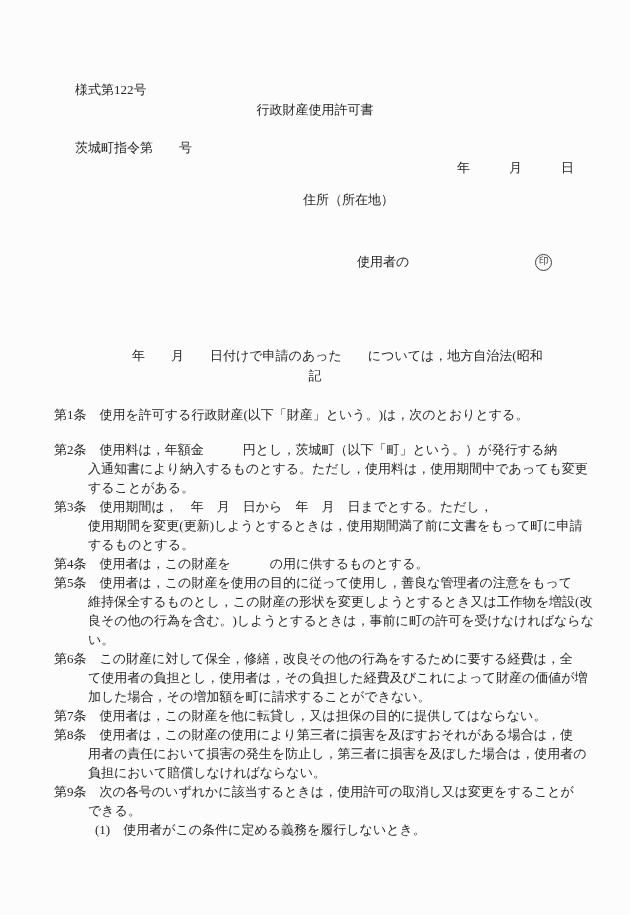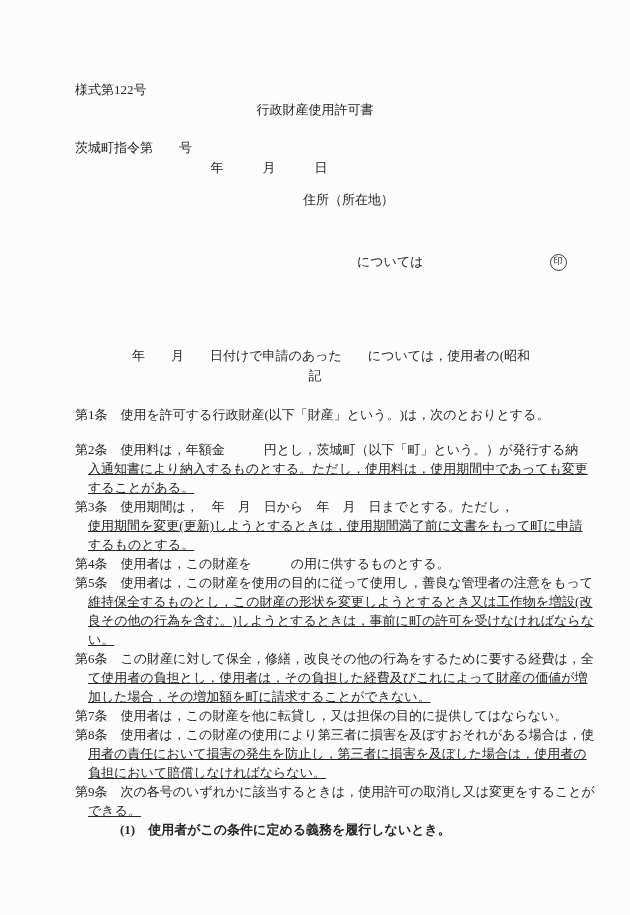--- a/index.html
+++ b/index.html
@@ -10,64 +10,64 @@
     background:#fcfcfc;
     color:#262626;
     font-family:"Liberation Serif","DejaVu Serif",serif;
     font-size:13px;
     overflow:hidden;
   }
   .abs { position:absolute; line-height:20px; white-space:pre; }
   .form-number   { left:75px;  top:80px; }
   .doc-title     { left:0; right:0; top:100px; text-align:center; }
   .directive     { left:75px;  top:138px; }
-  .date-line     { left:0; right:0; top:158px; text-align:center; padding-right:92px; }
+  .date-line     { left:0; right:0; top:158px; text-align:right; padding-right:56px; }
   .address-line  { left:303px; top:190px; }
   .name-line     { left:313px; top:212px; }
   .honorific     { margin-left:87px; }
   .issuer-line   { left:357px; top:252px; display:flex; align-items:center; }
   .seal {
     margin-left:126px;
     width:17px; height:17px;
     border:1px solid #3d3d3d; border-radius:50%;
     display:inline-flex; align-items:center; justify-content:center;
     font-size:9.5px; line-height:1; color:#333;
     box-sizing:border-box;
   }
   .preamble      { left:80px; top:306px; }
   .preamble .pre-line { height:19.5px; line-height:19.5px; white-space:pre; }
   .record-marker { left:0; right:0; top:366px; text-align:center; }
   .articles      { left:0; right:0; top:405px; }
-  .articles .line { height:19px; line-height:19px; white-space:pre; padding-left:75px; }
-  .articles .line.cont { padding-left:88px;text-decoration:underline; }
-  .articles .line.item { padding-left:120px;font-weight:bold; }
+  .articles .line { height:19px; line-height:19px; white-space:pre; padding-left:54px; }
+  .articles .line.cont { padding-left:88px; }
+  .articles .line.item { padding-left:95px; }
   .articles .gap { height:16px; }
 </style>
 </head>
 <body>
 
 <div class="page">
 
   <div class="abs form-number">様式第122号</div>
 
   <div class="abs directive">茨城町指令第　　号</div>
 
   <div class="abs doc-title">行政財産使用許可書</div>
 
   <div class="abs date-line">年　　　月　　　日</div>
 
   <div class="abs address-line">住所（所在地）</div>
 
 
   <div class="abs issuer-line">
-    <span>については</span>
+    <span>使用者の</span>
     <span class="seal"><span>印</span></span>
   </div>
 
   <div class="abs preamble">
-    <div class="pre-line">　　　　年　　月　　日付けで申請のあった　　については，使用者の(昭和</div>
+    <div class="pre-line">　　　　年　　月　　日付けで申請のあった　　については，地方自治法(昭和</div>
   </div>
 
   <div class="abs record-marker">記</div>
 
   <div class="abs articles" id="articles"><div class="line first">第1条　使用を許可する行政財産(以下「財産」という。)は，次のとおりとする。</div><div class="gap"></div><div class="line first">第2条　使用料は，年額金　　　円とし，茨城町（以下「町」という。）が発行する納</div><div class="line cont">入通知書により納入するものとする。ただし，使用料は，使用期間中であっても変更</div><div class="line cont">することがある。</div><div class="line first">第3条　使用期間は，　年　月　日から　年　月　日までとする。ただし，</div><div class="line cont">使用期間を変更(更新)しようとするときは，使用期間満了前に文書をもって町に申請</div><div class="line cont">するものとする。</div><div class="line first">第4条　使用者は，この財産を　　　の用に供するものとする。</div><div class="line first">第5条　使用者は，この財産を使用の目的に従って使用し，善良な管理者の注意をもって</div><div class="line cont">維持保全するものとし，この財産の形状を変更しようとするとき又は工作物を増設(改</div><div class="line cont">良その他の行為を含む。)しようとするときは，事前に町の許可を受けなければならな</div><div class="line cont">い。</div><div class="line first">第6条　この財産に対して保全，修繕，改良その他の行為をするために要する経費は，全</div><div class="line cont">て使用者の負担とし，使用者は，その負担した経費及びこれによって財産の価値が増</div><div class="line cont">加した場合，その増加額を町に請求することができない。</div><div class="line first">第7条　使用者は，この財産を他に転貸し，又は担保の目的に提供してはならない。</div><div class="line first">第8条　使用者は，この財産の使用により第三者に損害を及ぼすおそれがある場合は，使</div><div class="line cont">用者の責任において損害の発生を防止し，第三者に損害を及ぼした場合は，使用者の</div><div class="line cont">負担において賠償しなければならない。</div><div class="line first">第9条　次の各号のいずれかに該当するときは，使用許可の取消し又は変更をすることが</div><div class="line cont">できる。</div><div class="line item">(1)　使用者がこの条件に定める義務を履行しないとき。</div></div>
 
 </div>
 
 </body></html>

